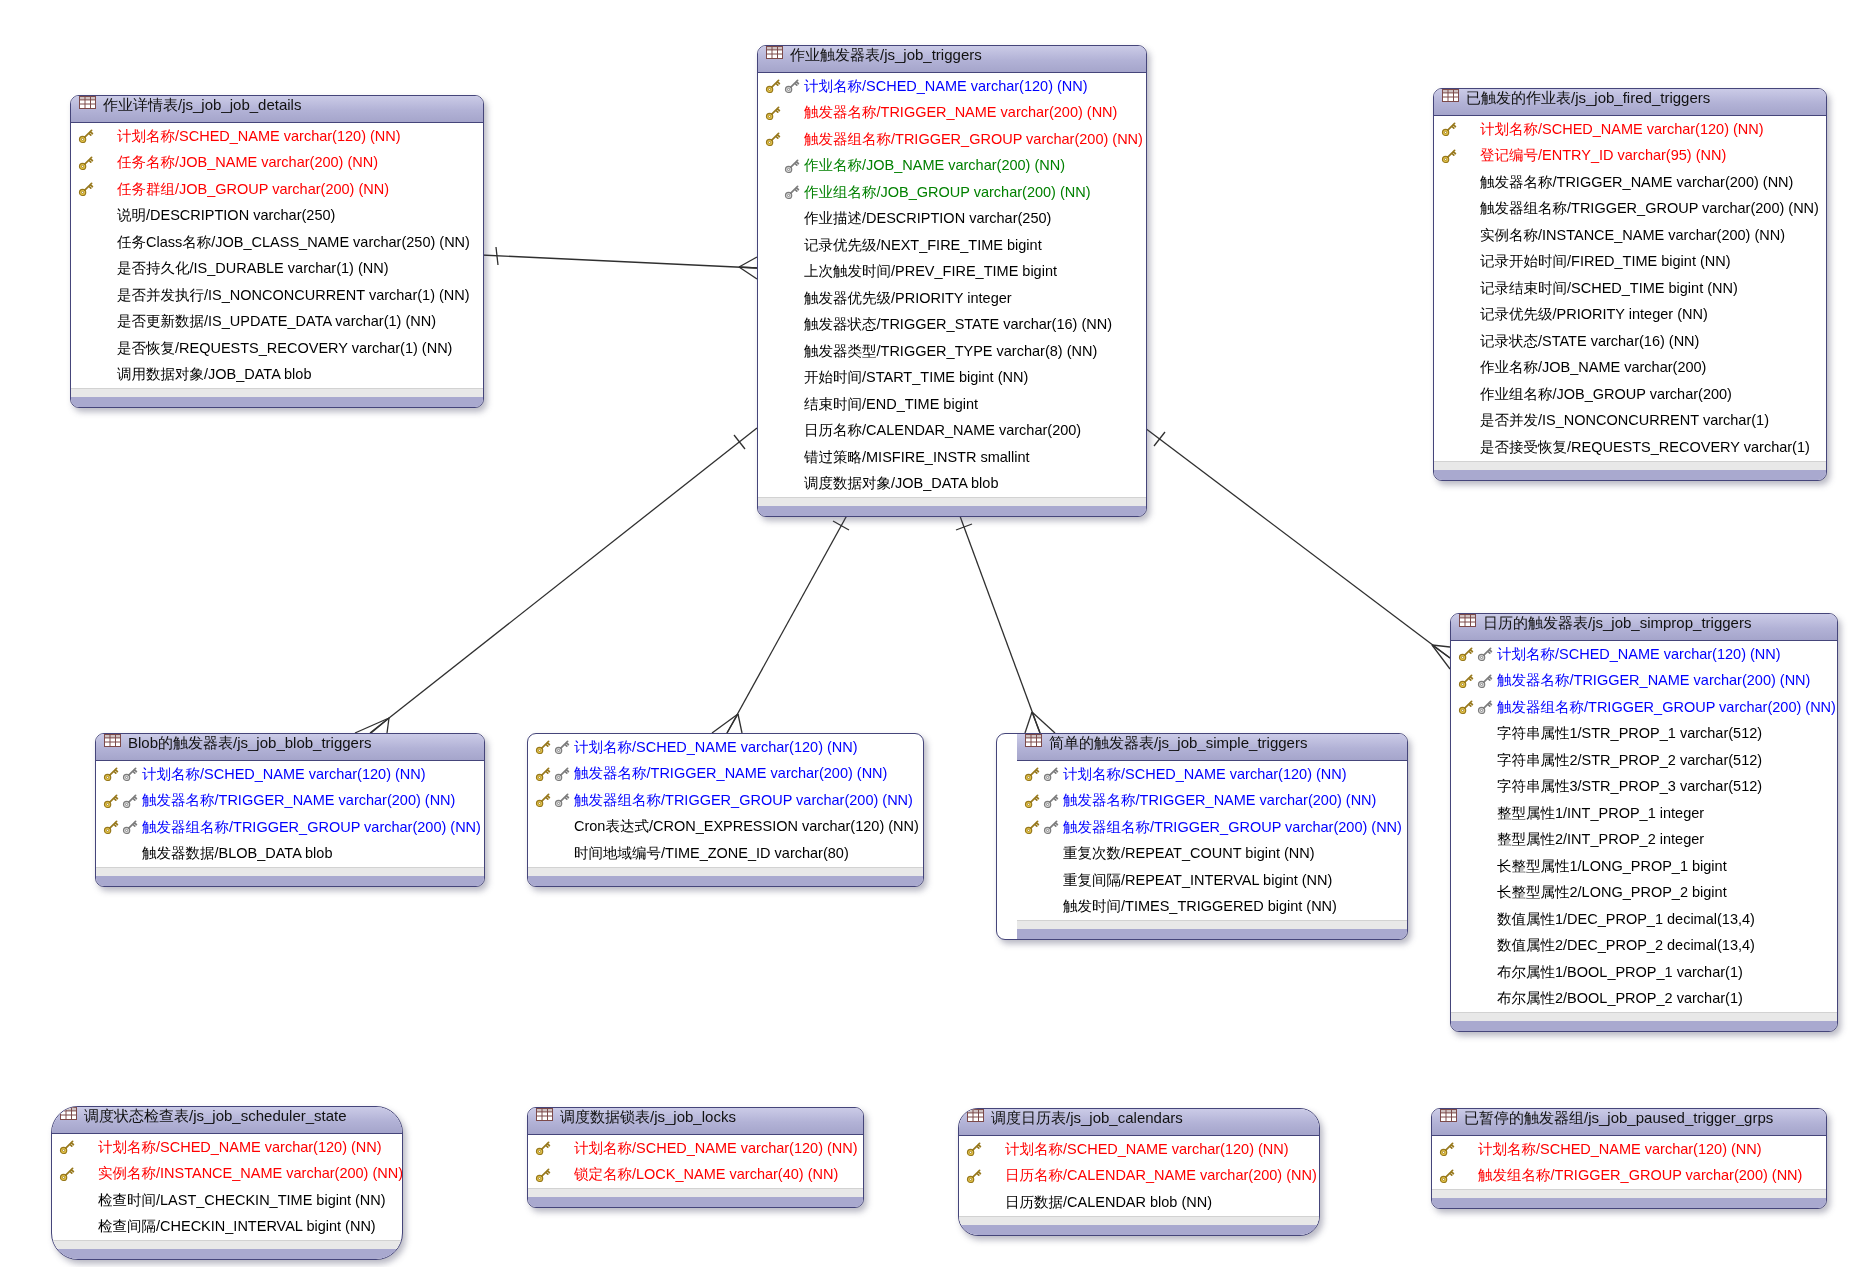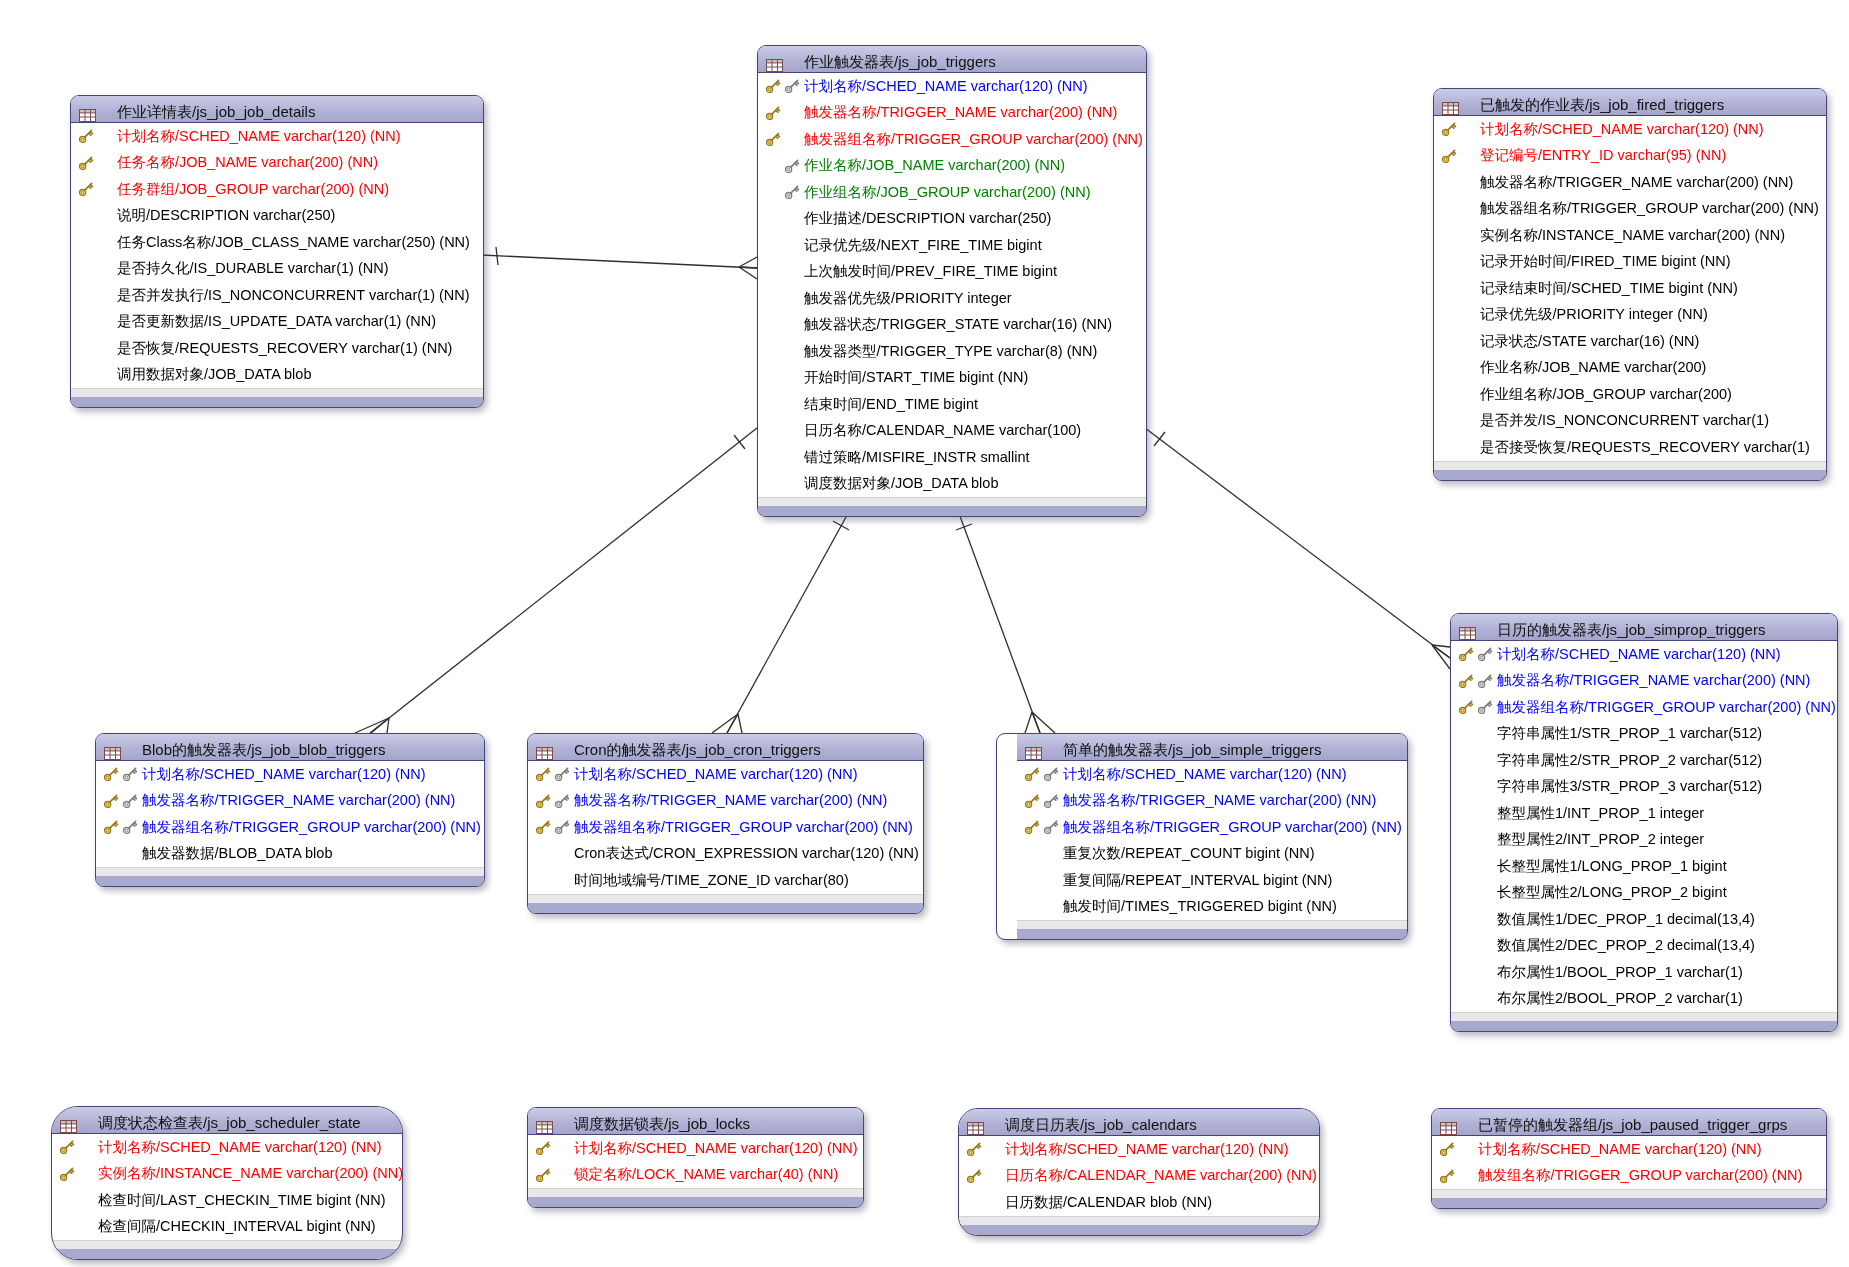--- a/index.html
+++ b/index.html
@@ -2,21 +2,21 @@
 <html><head>
 <meta charset="utf-8">
 <style>
   html,body{margin:0;padding:0;background:#ffffff;}
   body{width:1849px;height:1267px;position:relative;overflow:hidden;
        font-family:"Liberation Sans","DejaVu Sans",sans-serif;}
   .canvas{position:absolute;left:0;top:0;width:1849px;height:1267px;}
   svg.rels{position:absolute;left:0;top:0;pointer-events:none;}
   .etable{position:absolute;background:#ffffff;border:1.6px solid #45457a;border-radius:9px;
           box-shadow:3px 4px 6px rgba(70,70,100,.38);overflow:hidden;}
-  .hdr{height:27px;display:flex;align-items:flex-end;gap:21px;padding-left:8px;
+  .hdr{height:27px;display:flex;align-items:flex-start;gap:7px;padding-left:8px;
        background:linear-gradient(180deg,#cbcbe7 0%,#b2b2d6 55%,#a5a5cb 100%);
        border-bottom:1.6px solid #45457a;box-sizing:border-box;}
   .hdr .ttl{font-size:15px;color:#111;white-space:nowrap;}
   .row{height:26.5px;display:flex;align-items:center;white-space:nowrap;}
   .keys{width:46px;flex:0 0 46px;position:relative;height:100%;}
   .keys .k1{position:absolute;left:7px;top:5px;}
   .keys .k2{position:absolute;left:26px;top:5px;}
   .lbl{font-size:14.5px;}
   .c-red{color:#ff0000}.c-blue{color:#0000ff}.c-green{color:#008000}.c-black{color:#000000}
   .ft-gray{height:8px;background:#e8e8e8;border-top:1px solid #d2d2d2;}
@@ -214,21 +214,21 @@
       <div class="row">
         <span class="keys"></span>
         <span class="lbl c-black">开始时间/START_TIME bigint (NN)</span>
       </div>
       <div class="row">
         <span class="keys"></span>
         <span class="lbl c-black">结束时间/END_TIME bigint</span>
       </div>
       <div class="row">
         <span class="keys"></span>
-        <span class="lbl c-black">日历名称/CALENDAR_NAME varchar(100)</span>
+        <span class="lbl c-black">日历名称/CALENDAR_NAME varchar(200)</span>
       </div>
       <div class="row">
         <span class="keys"></span>
         <span class="lbl c-black">错过策略/MISFIRE_INSTR smallint</span>
       </div>
       <div class="row">
         <span class="keys"></span>
         <span class="lbl c-black">调度数据对象/JOB_DATA blob</span>
       </div>
       <div class="ft-gray"></div>
@@ -466,28 +466,20 @@
         <span class="lbl c-blue">触发器组名称/TRIGGER_GROUP varchar(200) (NN)</span>
       </div>
       <div class="row">
         <span class="keys"></span>
         <span class="lbl c-black">触发器数据/BLOB_DATA blob</span>
       </div>
       <div class="ft-gray"></div>
       <div class="ft-lav"></div>
     </div>
     <div class="etable" style="left: 527px; top: 733px; width: 395px;">
-      <div class="hdr">
-        <svg width="17" height="13" viewBox="0 0 17 13">
-          <rect x="0.5" y="0.5" width="16" height="12" fill="#ffffff" stroke="#7c4a4a"></rect>
-          <rect x="0.5" y="0.5" width="16" height="3.4" fill="#cfc2c2" stroke="#7c4a4a"></rect>
-          <path d="M6 0.5 V12.5 M11.5 0.5 V12.5 M0.5 8 H16.5" stroke="#7c4a4a" stroke-width="1" fill="none"></path>
-        </svg>
-        <span class="ttl">Cron的触发器表/js_job_cron_triggers</span>
-      </div>
       <div class="row">
         <span class="keys">
           <span class="k1"><svg width="16" height="16" viewBox="0 0 16 16">
               <circle cx="4.6" cy="11.4" r="3.1" fill="#e8c74a" stroke="#97781c" stroke-width="1.2"></circle>
               <path d="M6.8 9.2 L13.6 2.4 M10.8 5.2 L12.8 7.2 M12.4 3.6 L14.4 5.6" fill="none" stroke="#97781c" stroke-width="1.7" stroke-linecap="round"></path>
               <circle cx="4.6" cy="11.4" r="1.1" fill="#fff" stroke="#97781c" stroke-width="0.8"></circle>
             </svg></span>
           <span class="k2"><svg width="16" height="16" viewBox="0 0 16 16">
               <circle cx="4.6" cy="11.4" r="3.1" fill="#d9d9d9" stroke="#7c7c7c" stroke-width="1.2"></circle>
               <path d="M6.8 9.2 L13.6 2.4 M10.8 5.2 L12.8 7.2 M12.4 3.6 L14.4 5.6" fill="none" stroke="#7c7c7c" stroke-width="1.7" stroke-linecap="round"></path>

